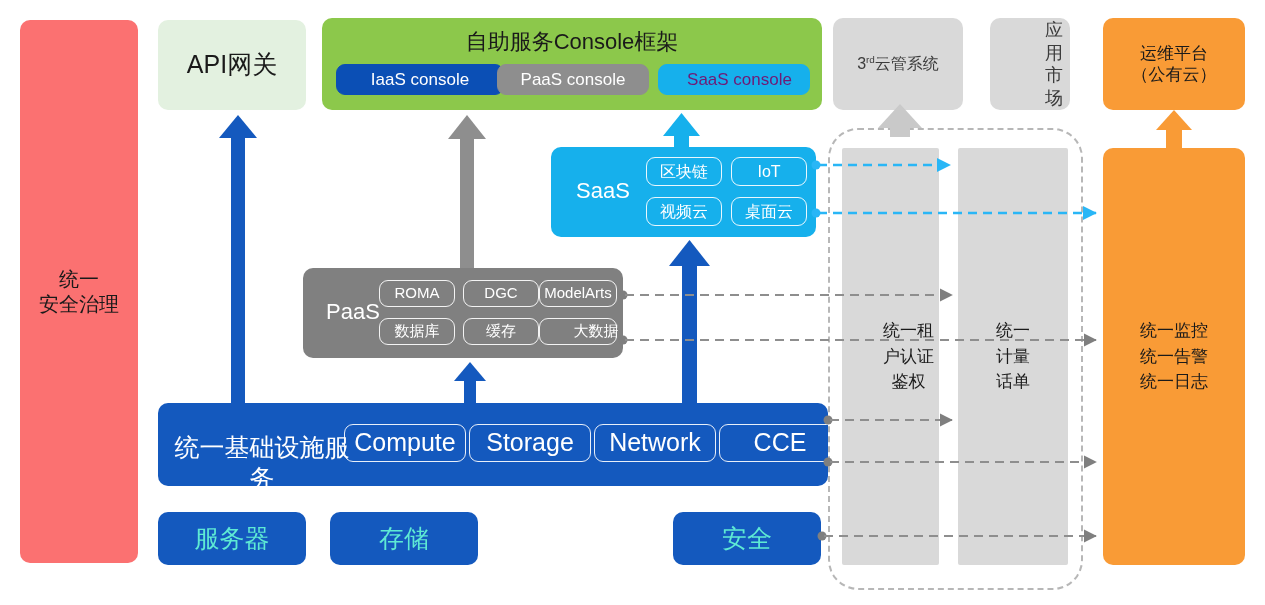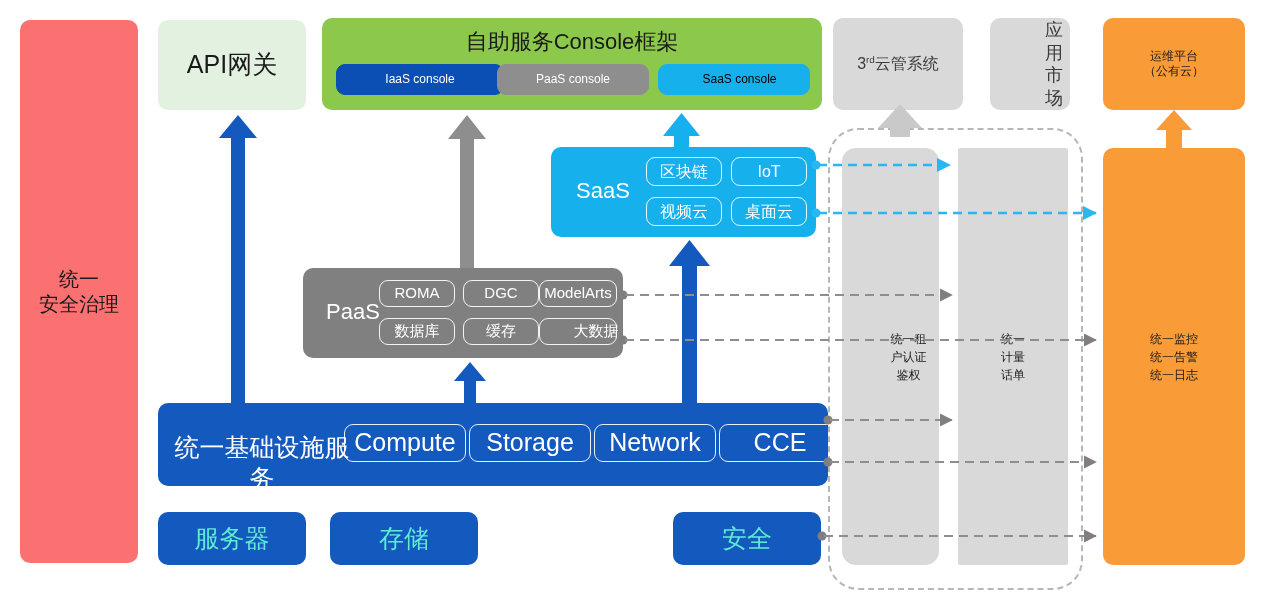--- a/index.html
+++ b/index.html
@@ -45,34 +45,34 @@
   .grayBox{background:#d9d9d9;color:#3c3c3c;}
   .orange{background:#f99b36;color:#1a1a1a;}
   .saas{background:#16b0ec;color:#fff;}
   .paas{background:#808080;color:#fff;}
   .iaas{background:#1459be;color:#fff;}
   .hw{background:#1459be;color:#5eead4;}
   .colGray{background:#d9d9d9;color:#1a1a1a;}
 
   .chipBlue{background:#0b4fb5;border-color:#0b4fb5;color:#fff;}
   .chipGray{background:#8e8e8e;border-color:#8e8e8e;color:#fff;}
-  .chipCyan{background:#16b0ec;border-color:#16b0ec;color:#000000;padding-left:11px;}
+  .chipCyan{background:#16b0ec;border-color:#16b0ec;color:#701a75;padding-left:11px;}
 
   .dashRegion{
     position:absolute;
     box-sizing:border-box;
     border:2.5px dashed #b7b7b7;
     border-radius:30px;
     background:transparent;
   }
 
   svg.ovl{position:absolute;left:0;top:0;width:1265px;height:605px;pointer-events:none;}
   .t15{font-size:15px;}
   .t16{font-size:16px;}
-  .t17{font-size:12px;}
+  .t17{font-size:17px;}
   .t18{font-size:18px;}
   .t19{font-size:25px;}
   .t20{font-size:20px;}
   .t22{font-size:22px;}
   .sup{font-size:0.62em;vertical-align:super;}
 </style>
 </head>
 <body>
 
 <div id="stage">
@@ -109,21 +109,21 @@
   </div>
 
   <div class="box orange t17" style="left:1103px;top:148px;width:142px;height:417px;">
     <span style="white-space:pre-line;line-height:1.5;">统一监控
 统一告警
 统一日志</span>
   </div>
 
   <div class="dashRegion" style="left:828px;top:128px;width:255px;height:462px;"></div>
 
-  <div class="box colGray t17" style="left:842px;top:148px;width:97px;height:417px;border-radius:14px;padding-left:36px;">
+  <div class="box colGray t17" style="left:842px;top:148px;width:97px;height:417px;border-radius:2px;padding-left:36px;">
     <span style="white-space:pre-line;line-height:1.5;">统一租
 户认证
 鉴权</span>
   </div>
   <div class="box colGray t17" style="left:958px;top:148px;width:110px;height:417px;border-radius:2px;">
     <span style="white-space:pre-line;line-height:1.5;">统一
 计量
 话单</span>
   </div>
 

